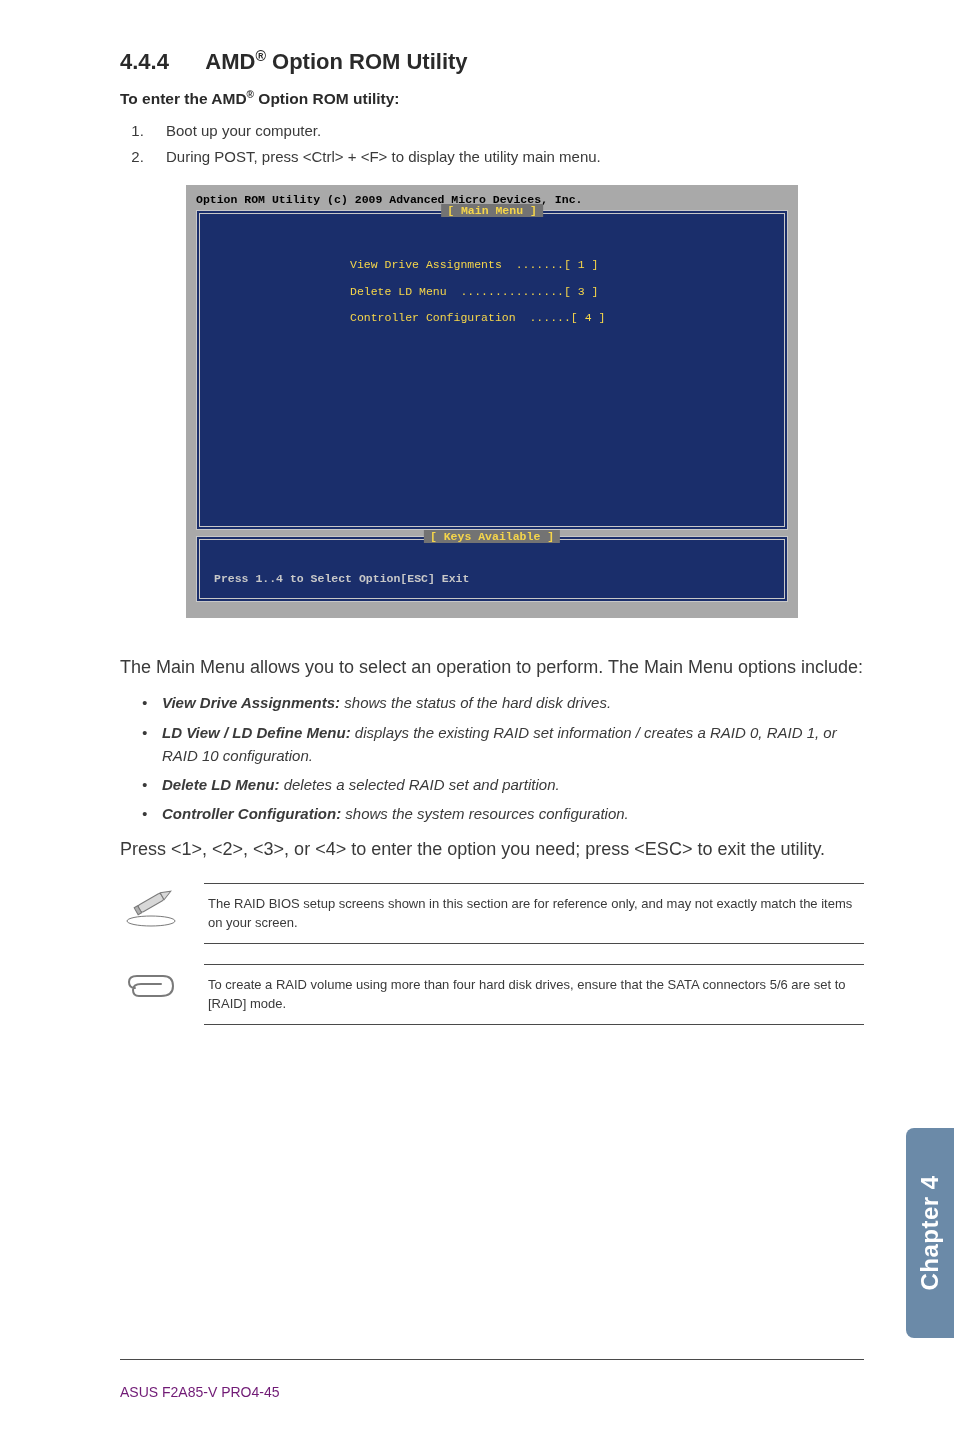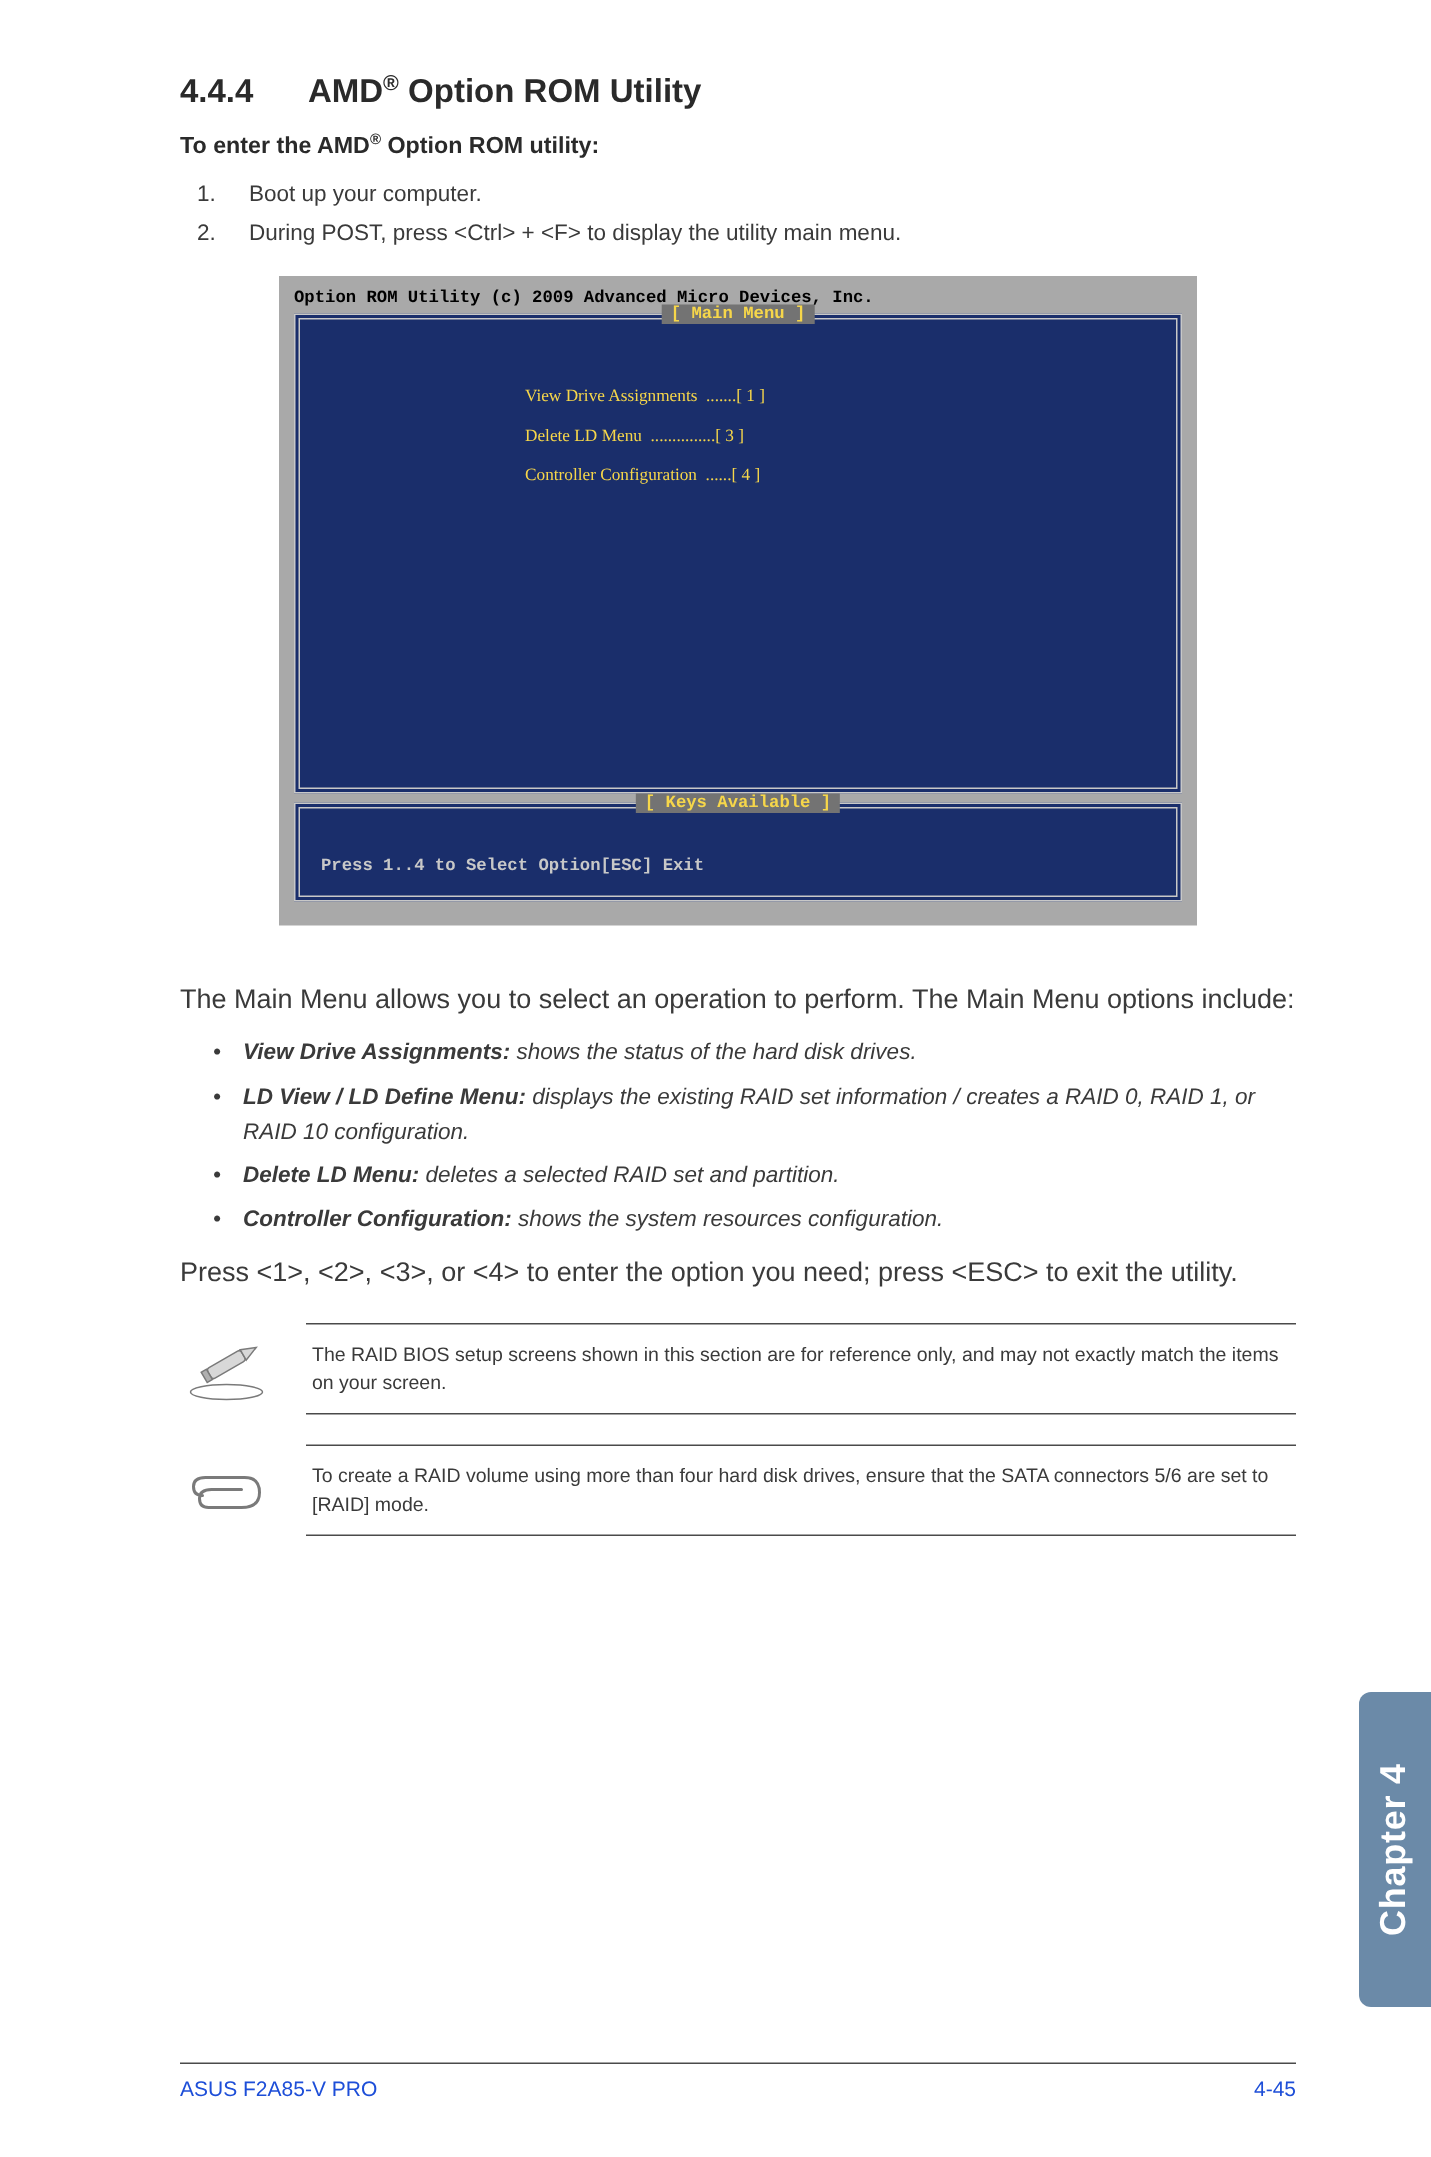--- a/index.html
+++ b/index.html
@@ -67,21 +67,20 @@
     font-weight: bold;
     white-space: nowrap;
   }
   .panel-main { height: 320px; padding-top: 38px; }
   .menu-line {
     color: #f6d64a;
     text-align: left;
     padding-left: 150px;
     line-height: 2.3;
     white-space: pre;
-    font-family: Liberation Serif, serif;
   }
   .panel-keys { height: 66px; }
   .panel-keys .presstext {
     color: #c8c8c8;
     padding: 32px 14px 0 14px;
     display: flex; justify-content: flex-start;
     font-weight: bold;
   }
 
   p.body {
@@ -103,21 +102,21 @@
     font-style: italic;
   }
   ul.bullets li::before {
     content: "•";
     position: absolute;
     left: 0; top: 0;
   }
 
   .note-row {
     display: flex;
-    align-items: center;
+    align-items: flex-start;
     gap: 22px;
     margin: 20px 0 8px 0;
   }
   .note-row .icon-cell {
     width: 62px; flex: 0 0 62px;
     display: flex; align-items: center; justify-content: center;
   }
   .note-row .text-cell {
     border-top: 1px solid #4a4a4a;
     border-bottom: 1px solid #4a4a4a;
@@ -147,25 +146,25 @@
     font-size: 24px;
     white-space: nowrap;
     letter-spacing: 0.5px;
   }
   .footer {
     position: absolute;
     bottom: 38px;
     left: 120px;
     right: 90px;
     border-top: 1px solid #4a4a4a;
-    padding-top: 8px;
+    padding-top: 24px;
     display: flex;
-    justify-content: space-between;
+    justify-content: flex-start;
     font-size: 14px;
-    color: #1d4ed8;
+    color: #701a75;
   }
 </style>
 </head>
 <body>
 
 <div class="page">
 
   <h2 class="section-title">
     <span class="num">4.4.4</span>
     <span>AMD</span><span class="sup">®</span><span> Option ROM Utility</span>

